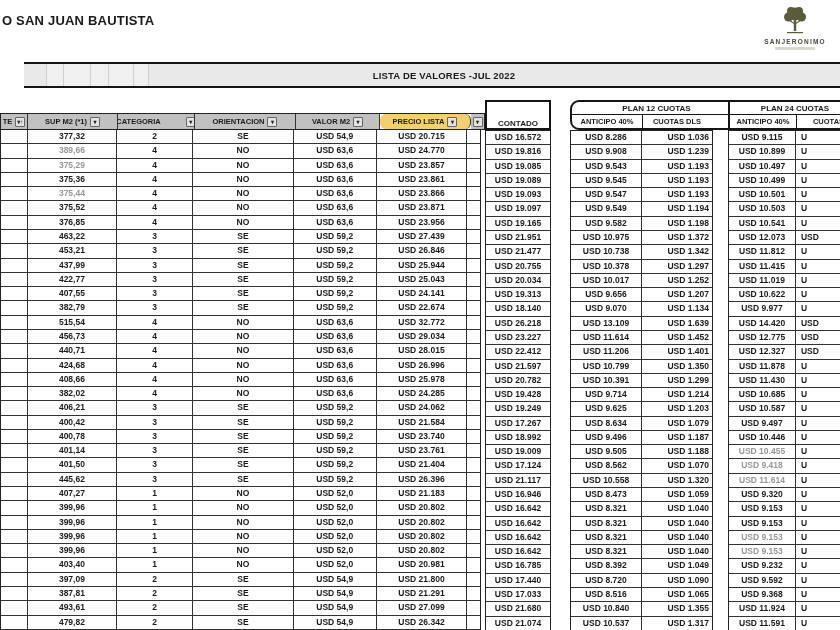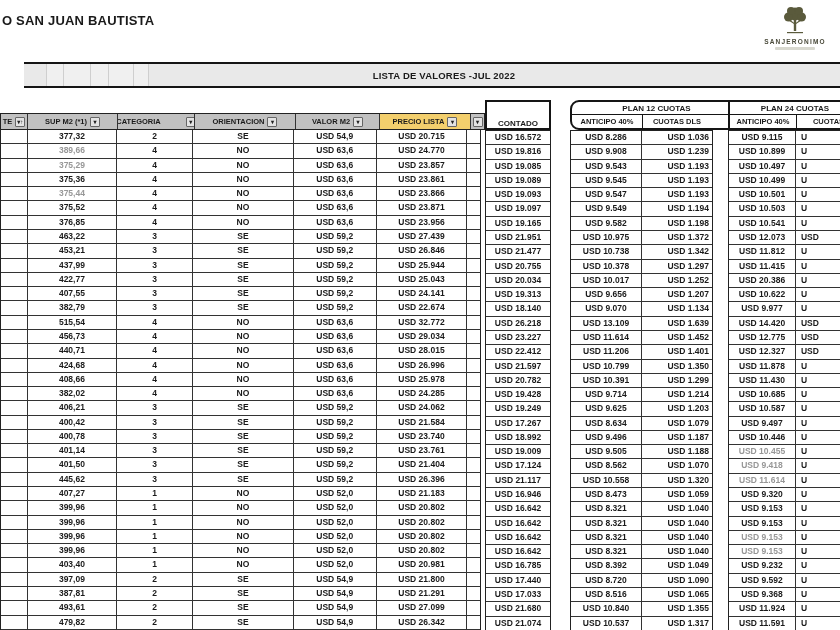--- a/index.html
+++ b/index.html
@@ -38,21 +38,21 @@
   .mhead {
     position:absolute; top:113px; left:0; height:17px; display:flex;
     border:1px solid #222;
   }
   .hcell {
     background:var(--gray,#c1c1c1); border-right:1px solid #333;
     display:flex; align-items:center; justify-content:center;
     font-size:7.5px; font-weight:700; white-space:nowrap; overflow:hidden;
   }
   .hcell:last-child { border-right:none; }
-  .hcell.yellow { background:var(--yellow,#f3cf6d); }
+  .hcell.yellow { background:var(--yellow,#f3cf6d);border-radius:6px; }
   .fbtn {
     width:10px; height:10px; margin-left:3px; flex:0 0 auto;
     background:#e3e3e3; border:1px solid #666; border-radius:1px;
     font-size:6px; line-height:8px; text-align:center; color:#222; cursor:pointer;
   }
   .fbtn .up { font-style:normal; font-size:6px; }
 
   .c-lote { width:27px; }
   .c-sup  { width:90px; }
   .c-cat  { width:77px;gap:22px; }
@@ -785,21 +785,21 @@
       </div>
       <div class="row">
         <div class="cell c-p24a">USD 11.812</div>
         <div class="cell c-p24c">U</div>
       </div>
       <div class="row">
         <div class="cell c-p24a">USD 11.415</div>
         <div class="cell c-p24c">U</div>
       </div>
       <div class="row">
-        <div class="cell c-p24a">USD 20.386</div>
+        <div class="cell c-p24a">USD 11.019</div>
         <div class="cell c-p24c">U</div>
       </div>
       <div class="row">
         <div class="cell c-p24a">USD 10.622</div>
         <div class="cell c-p24c">U</div>
       </div>
       <div class="row">
         <div class="cell c-p24a">USD 9.977</div>
         <div class="cell c-p24c">U</div>
       </div>

